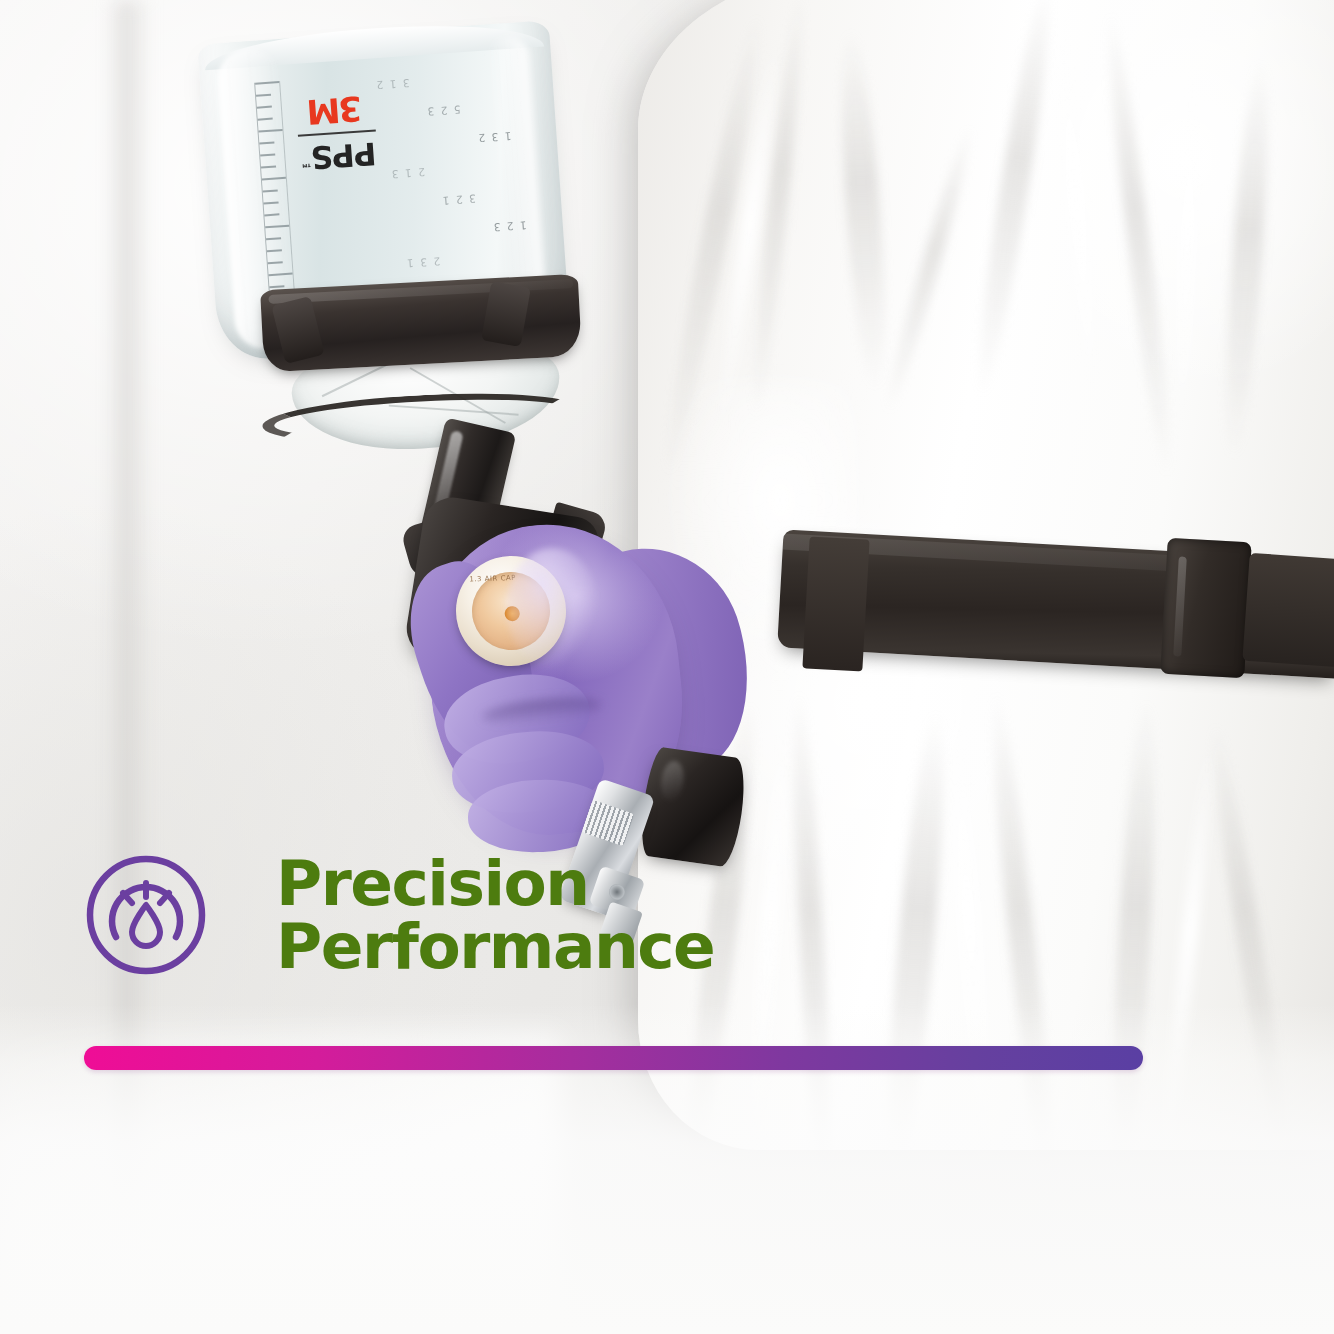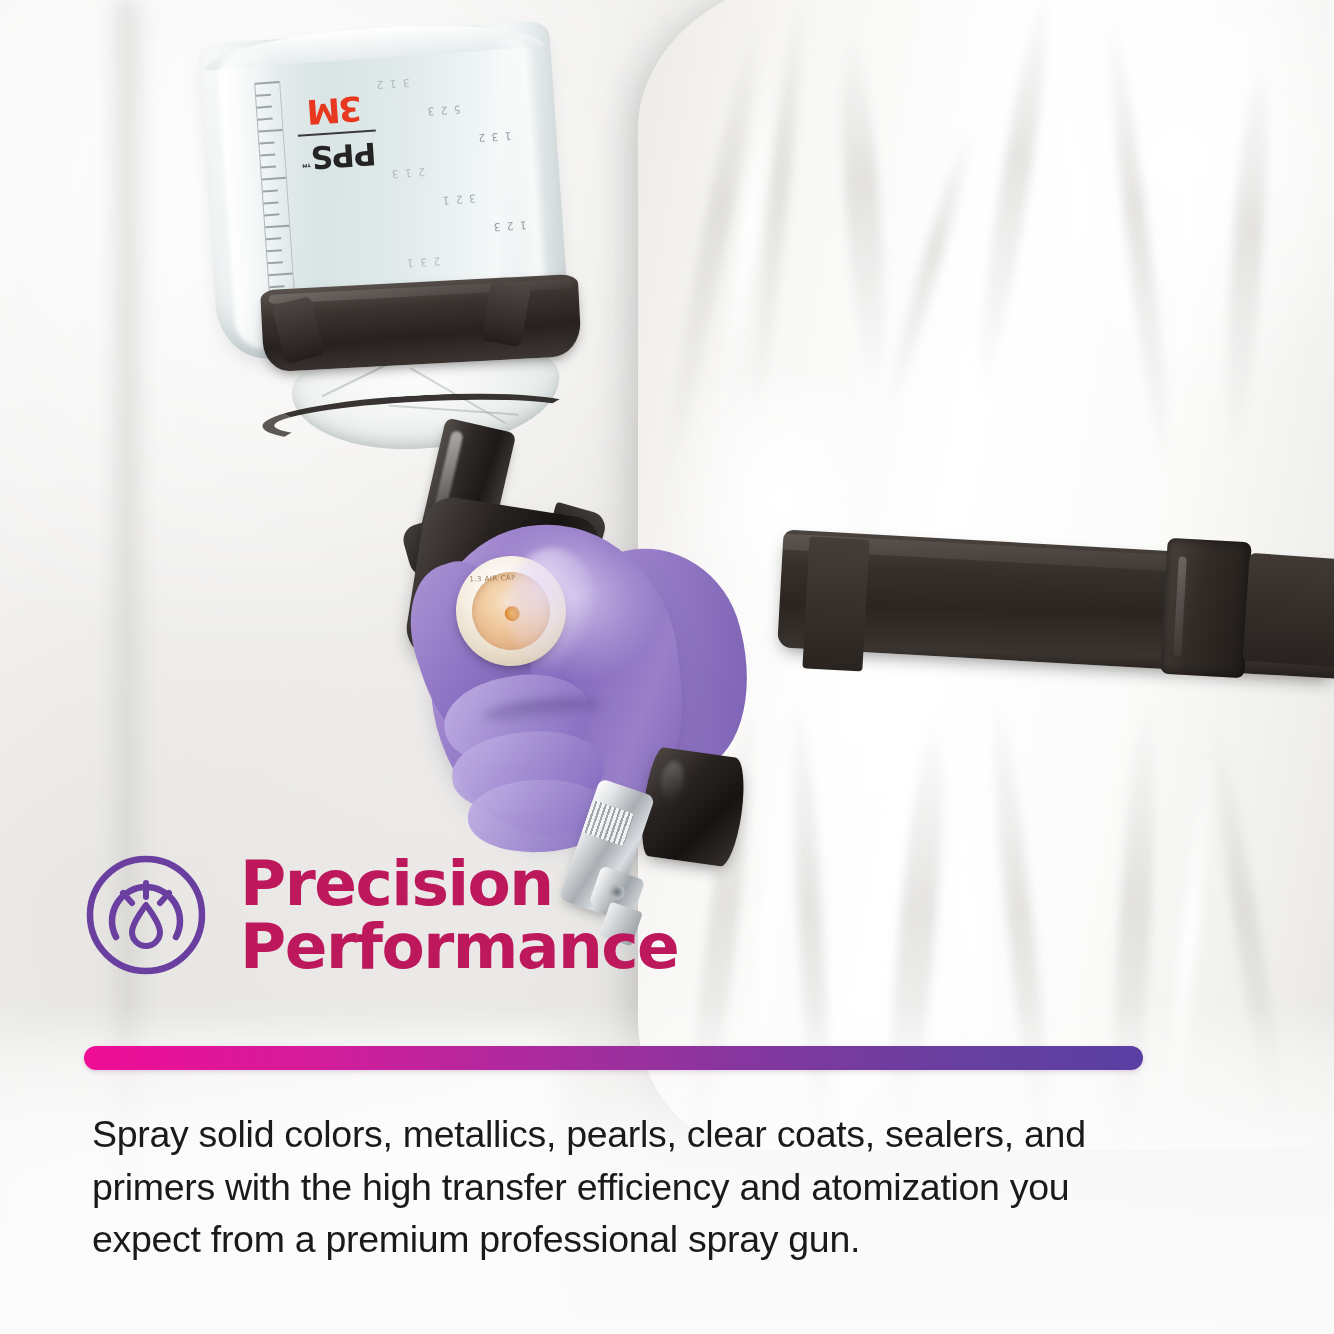--- a/index.html
+++ b/index.html
@@ -407,22 +407,23 @@
     position:absolute; left:84px; top:852px;
     display:flex; align-items:center; gap:32px;
   }
   .feature-icon { width:124px; height:124px; flex:0 0 124px; }
   .feature-heading {
     font-family:"DejaVu Sans", sans-serif;
     font-weight:700;
     font-size:63px;
     line-height:1.00;
     letter-spacing:-1.5px;
-    color:#be185d;
+    color:#4d7c0f;
     white-space:pre-line;
+    margin-left:36px;
   }
 
   
   .rule {
     position:absolute; left:84px; top:1046px;
     width:1059px; height:24px;
     border-radius:14px;
     background:linear-gradient(90deg,
       #ef0d96 0%,
       #d41c9b 22%,
@@ -588,17 +589,14 @@
       <line x1="85" y1="40" x2="76" y2="50" stroke="#6B3FA0" stroke-width="6" stroke-linecap="round"></line>
 
       <path d="M62 52 C62 52 48 70 48 79 a14 14 0 0 0 28 0 C76 70 62 52 62 52 Z" stroke="#6B3FA0" stroke-width="6" stroke-linejoin="round"></path>
     </svg>
     <div class="feature-heading">Precision
 Performance</div>
   </div>
 
   <div class="rule"></div>
 
-  <p class="body-copy">Spray solid colors, metallics, pearls, clear coats, sealers, and
-primers with the high transfer efficiency and atomization you
-expect from a premium professional spray gun.</p>
 
 </div>
 
 </body></html>

